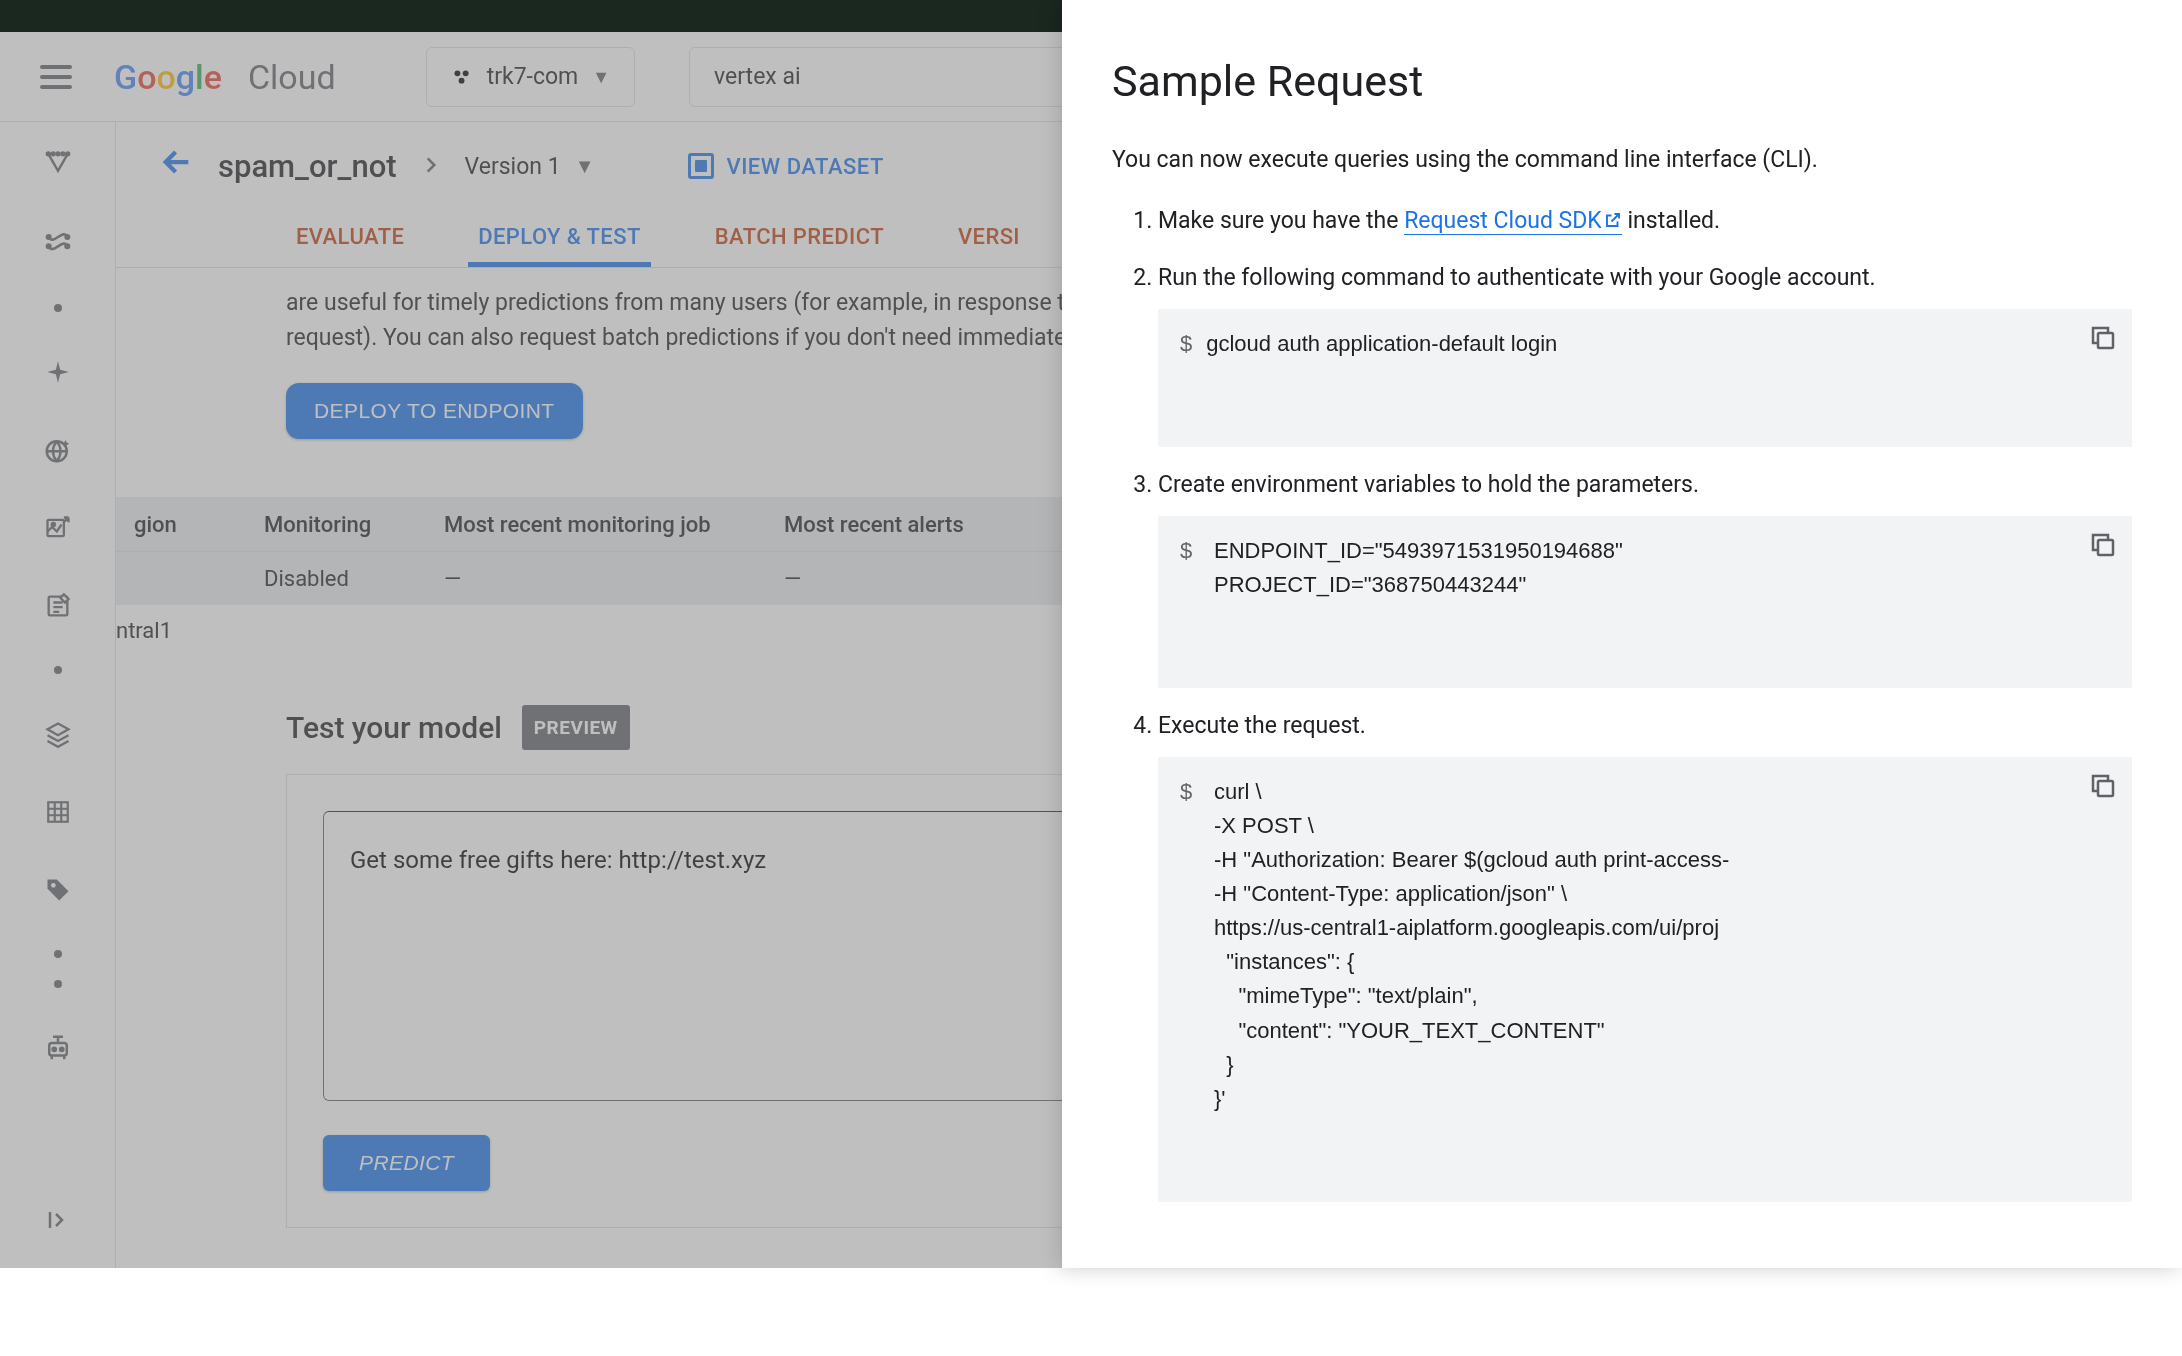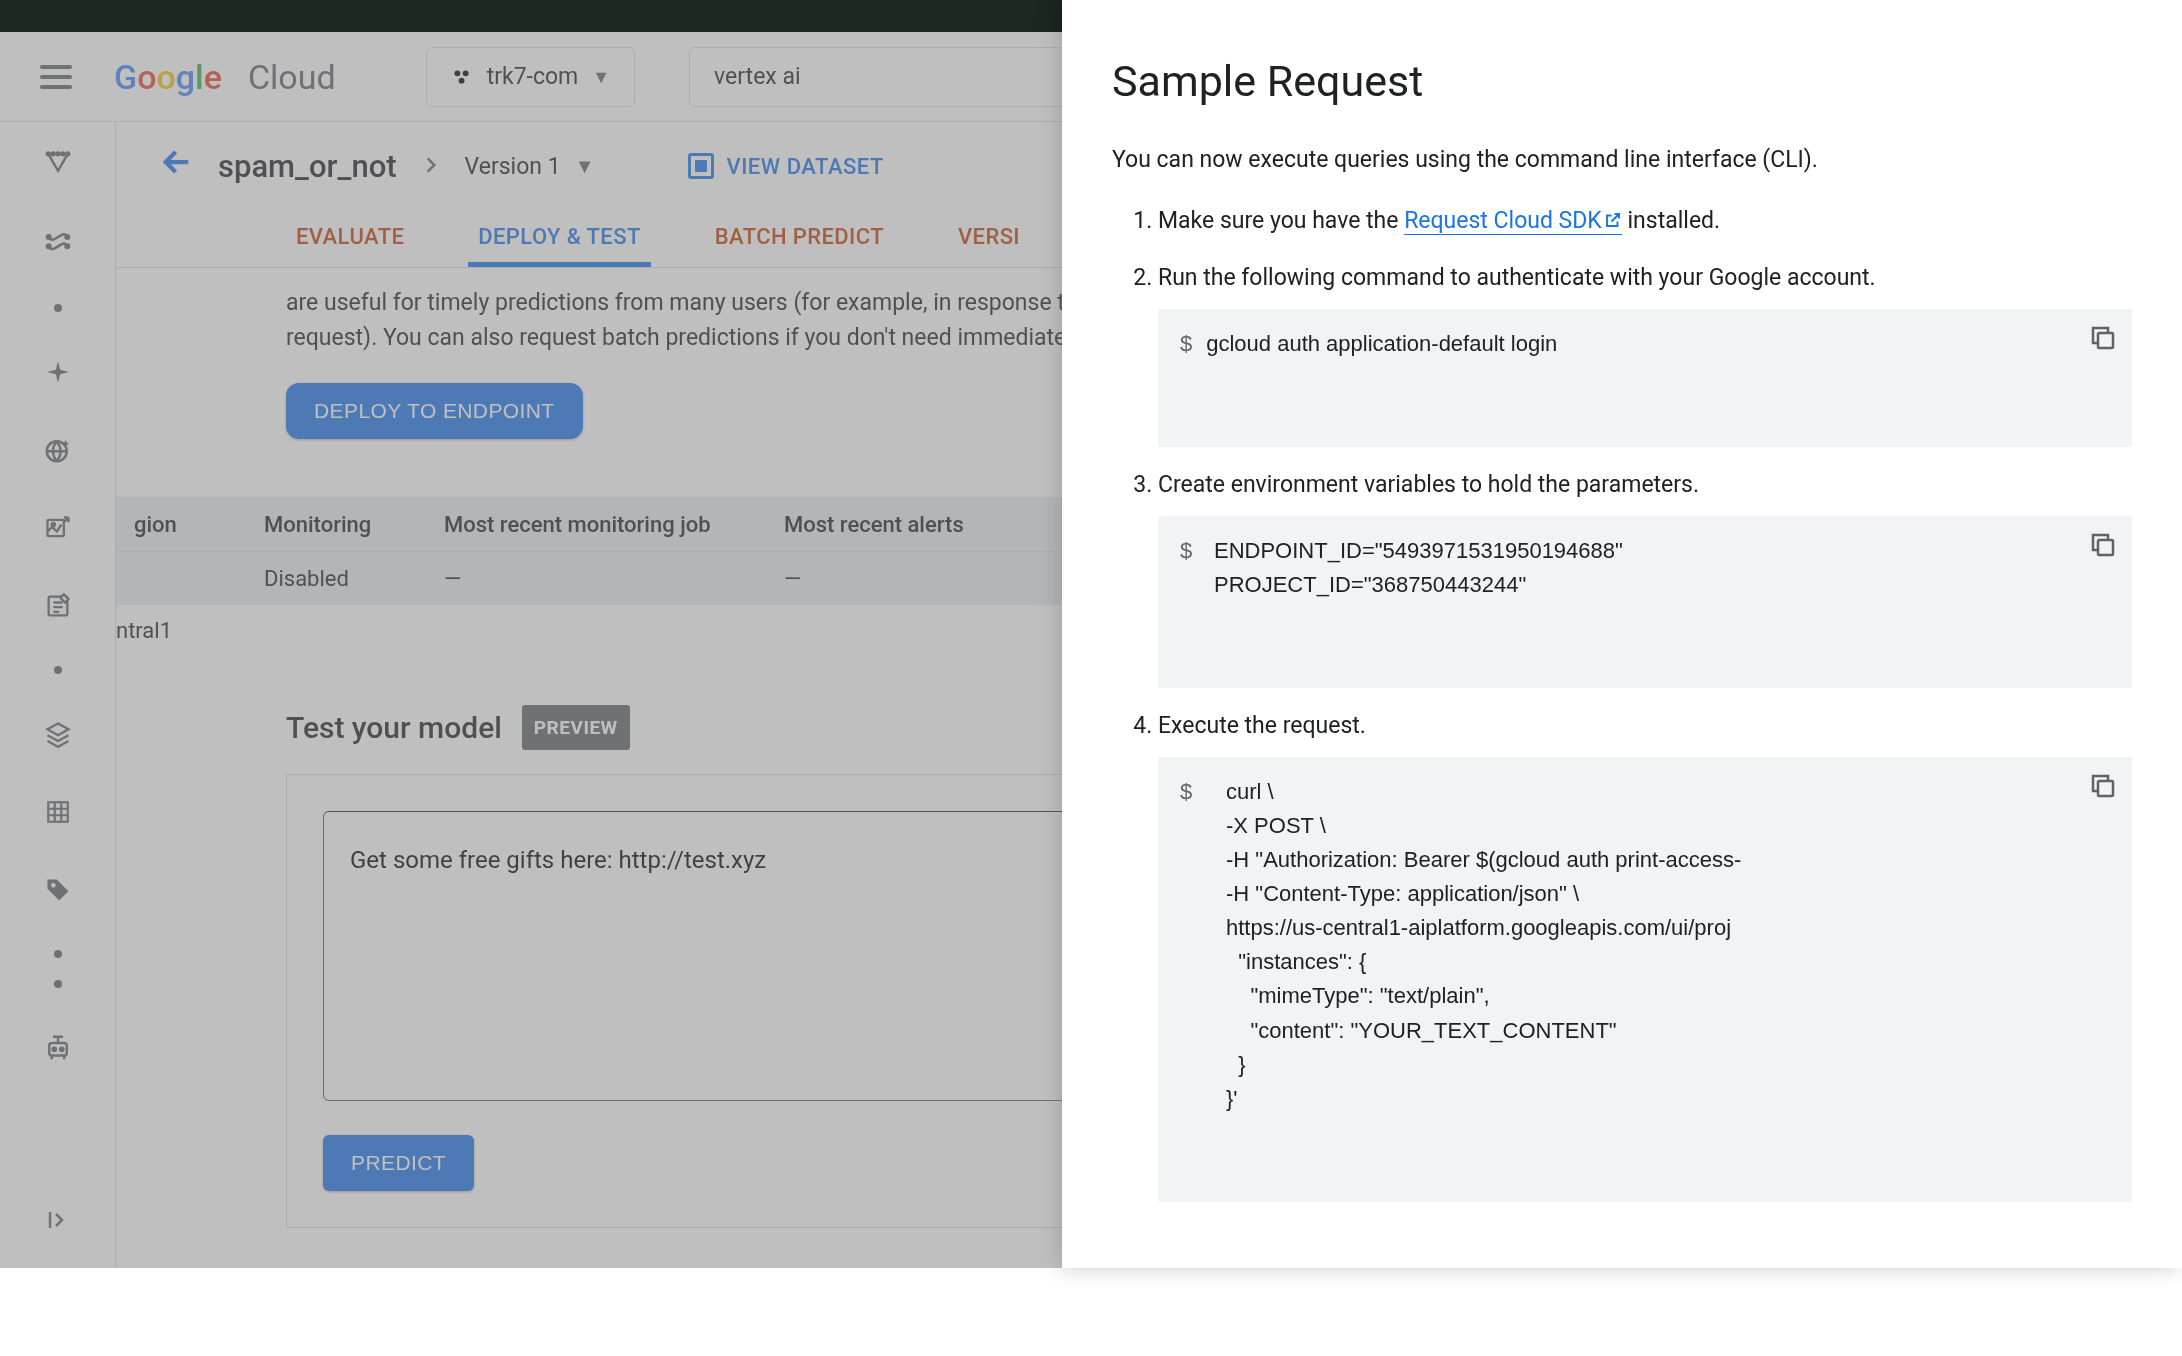--- a/index.html
+++ b/index.html
@@ -57,21 +57,21 @@
   .mt-c1 { width: 130px; } .mt-c2 { width: 180px; } .mt-c3 { width: 340px; } .mt-c4 { width: 300px; }
   .mt-row { display: flex; font-size: 22px; height: 54px; align-items: center; background: #e8eaed; border-top: 1px solid #dadce0; }
   .mt-row2 { display: flex; font-size: 22px; height: 50px; align-items: center; }
   
   .section-title-row { margin-top: 50px; display: flex; align-items: center; gap: 20px; }
   .section-title { font-size: 30px; font-weight: 500; }
   .preview-badge { background: #5f6368; color: #fff; font-size: 19px; font-weight: 700; padding: 11px 12px; border-radius: 3px; letter-spacing: 0.5px; }
   
   .test-card { margin-top: 24px; border: 1px solid #dadce0; border-radius: 0; padding: 36px; }
   .test-input { width: 100%; height: 290px; border: 1.5px solid #5f6368; border-top-color: #222; border-radius: 6px; font-size: 24px; padding: 34px 26px; resize: none; font-family: inherit; }
-  .predict-btn { margin-top: 30px; background: #1a73e8; color: #fff; border: none; border-radius: 6px; padding: 16px 28px; font-size: 21px; font-weight: 500; letter-spacing: 0.4px; cursor: pointer; box-shadow: 0 1px 3px rgba(0,0,0,0.3); }
+  .predict-btn { margin-top: 30px; background: #1a73e8; color: #fff; border: none; border-radius: 6px; padding: 16px 36px; font-size: 21px; font-weight: 500; letter-spacing: 0.4px; cursor: pointer; box-shadow: 0 1px 3px rgba(0,0,0,0.3); font-style: italic; }
   
   
   .side-panel { position: absolute; top: 0; right: 0; bottom: 0; width: 1120px; background: #fff; box-shadow: -4px 0 20px rgba(0,0,0,0.2); padding: 56px 50px 40px 50px; overflow-y: auto; }
   .sp-title { font-size: 43px; font-weight: 400; margin-bottom: 40px; }
   .sp-tabs { display: flex; border-bottom: 1px solid #dadce0; gap: 60px; margin-bottom: 38px; }
   .sp-tab { font-size: 22px; font-weight: 500; letter-spacing: 0.8px; color: #80868b; padding: 0 22px 20px 22px; border-bottom: 5px solid transparent; cursor: pointer; }
   .sp-tab.active { color: #1a73e8; border-bottom-color: #1a73e8; }
   .sp-intro { font-size: 23px; margin-bottom: 30px; }
   .sp-ol { list-style: decimal; padding-left: 46px; }
   .sp-ol > li { font-size: 23px; margin-bottom: 20px; line-height: 1.6; }
@@ -301,21 +301,21 @@
       <div class="code-block"><span class="prompt" style="position:absolute;">$</span><span style="margin-left:34px; display:inline-block; white-space:pre;">ENDPOINT_ID="5493971531950194688"
 PROJECT_ID="368750443244"</span>
         <div class="copy-btn"><svg viewBox="0 0 24 24" fill="none" stroke="#5f6368" stroke-width="2">
                 <rect x="8" y="8" width="12" height="12" rx="1"></rect>
                 <path d="M16 8 V4 H4 v12 h4"></path>
               </svg></div>
       </div>
     </li>
     <li>
       <span>Execute the request.</span>
-      <div class="code-block"><span class="prompt" style="position:absolute;">$</span><span style="margin-left:46px; display:inline-block; white-space:pre;">curl \
+      <div class="code-block"><span class="prompt" style="position:absolute;">$</span><span style="margin-left:34px; display:inline-block; white-space:pre;">curl \
 -X POST \
 -H "Authorization: Bearer $(gcloud auth print-access-
 -H "Content-Type: application/json" \
 https://us-central1-aiplatform.googleapis.com/ui/proj
   "instances": {
     "mimeType": "text/plain",
     "content": "YOUR_TEXT_CONTENT"
   }
 }'</span>
         <div class="copy-btn"><svg viewBox="0 0 24 24" fill="none" stroke="#5f6368" stroke-width="2">

